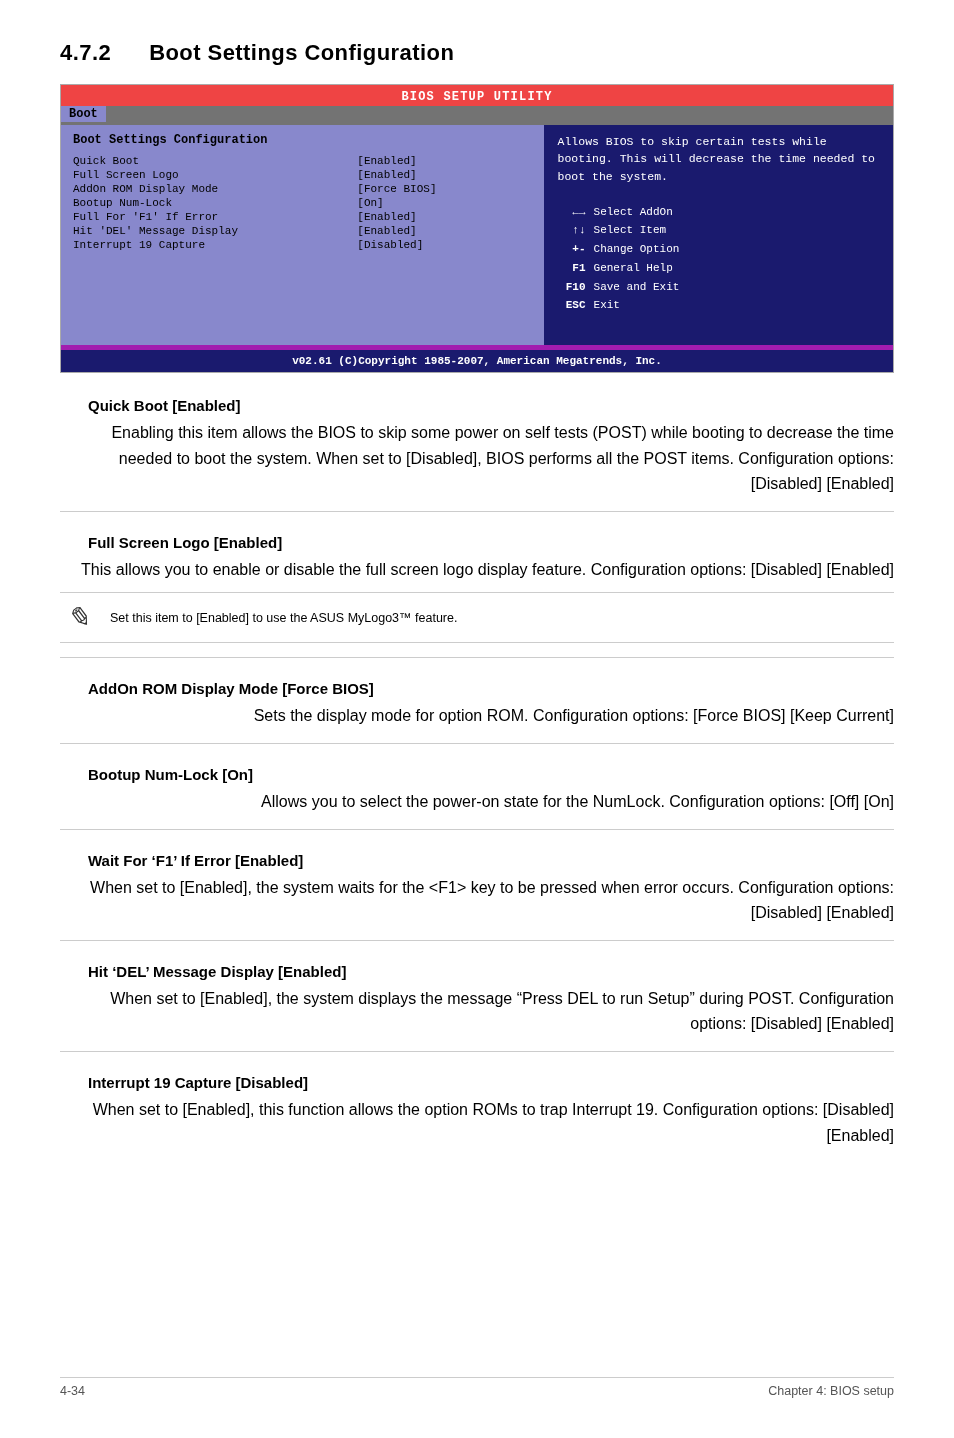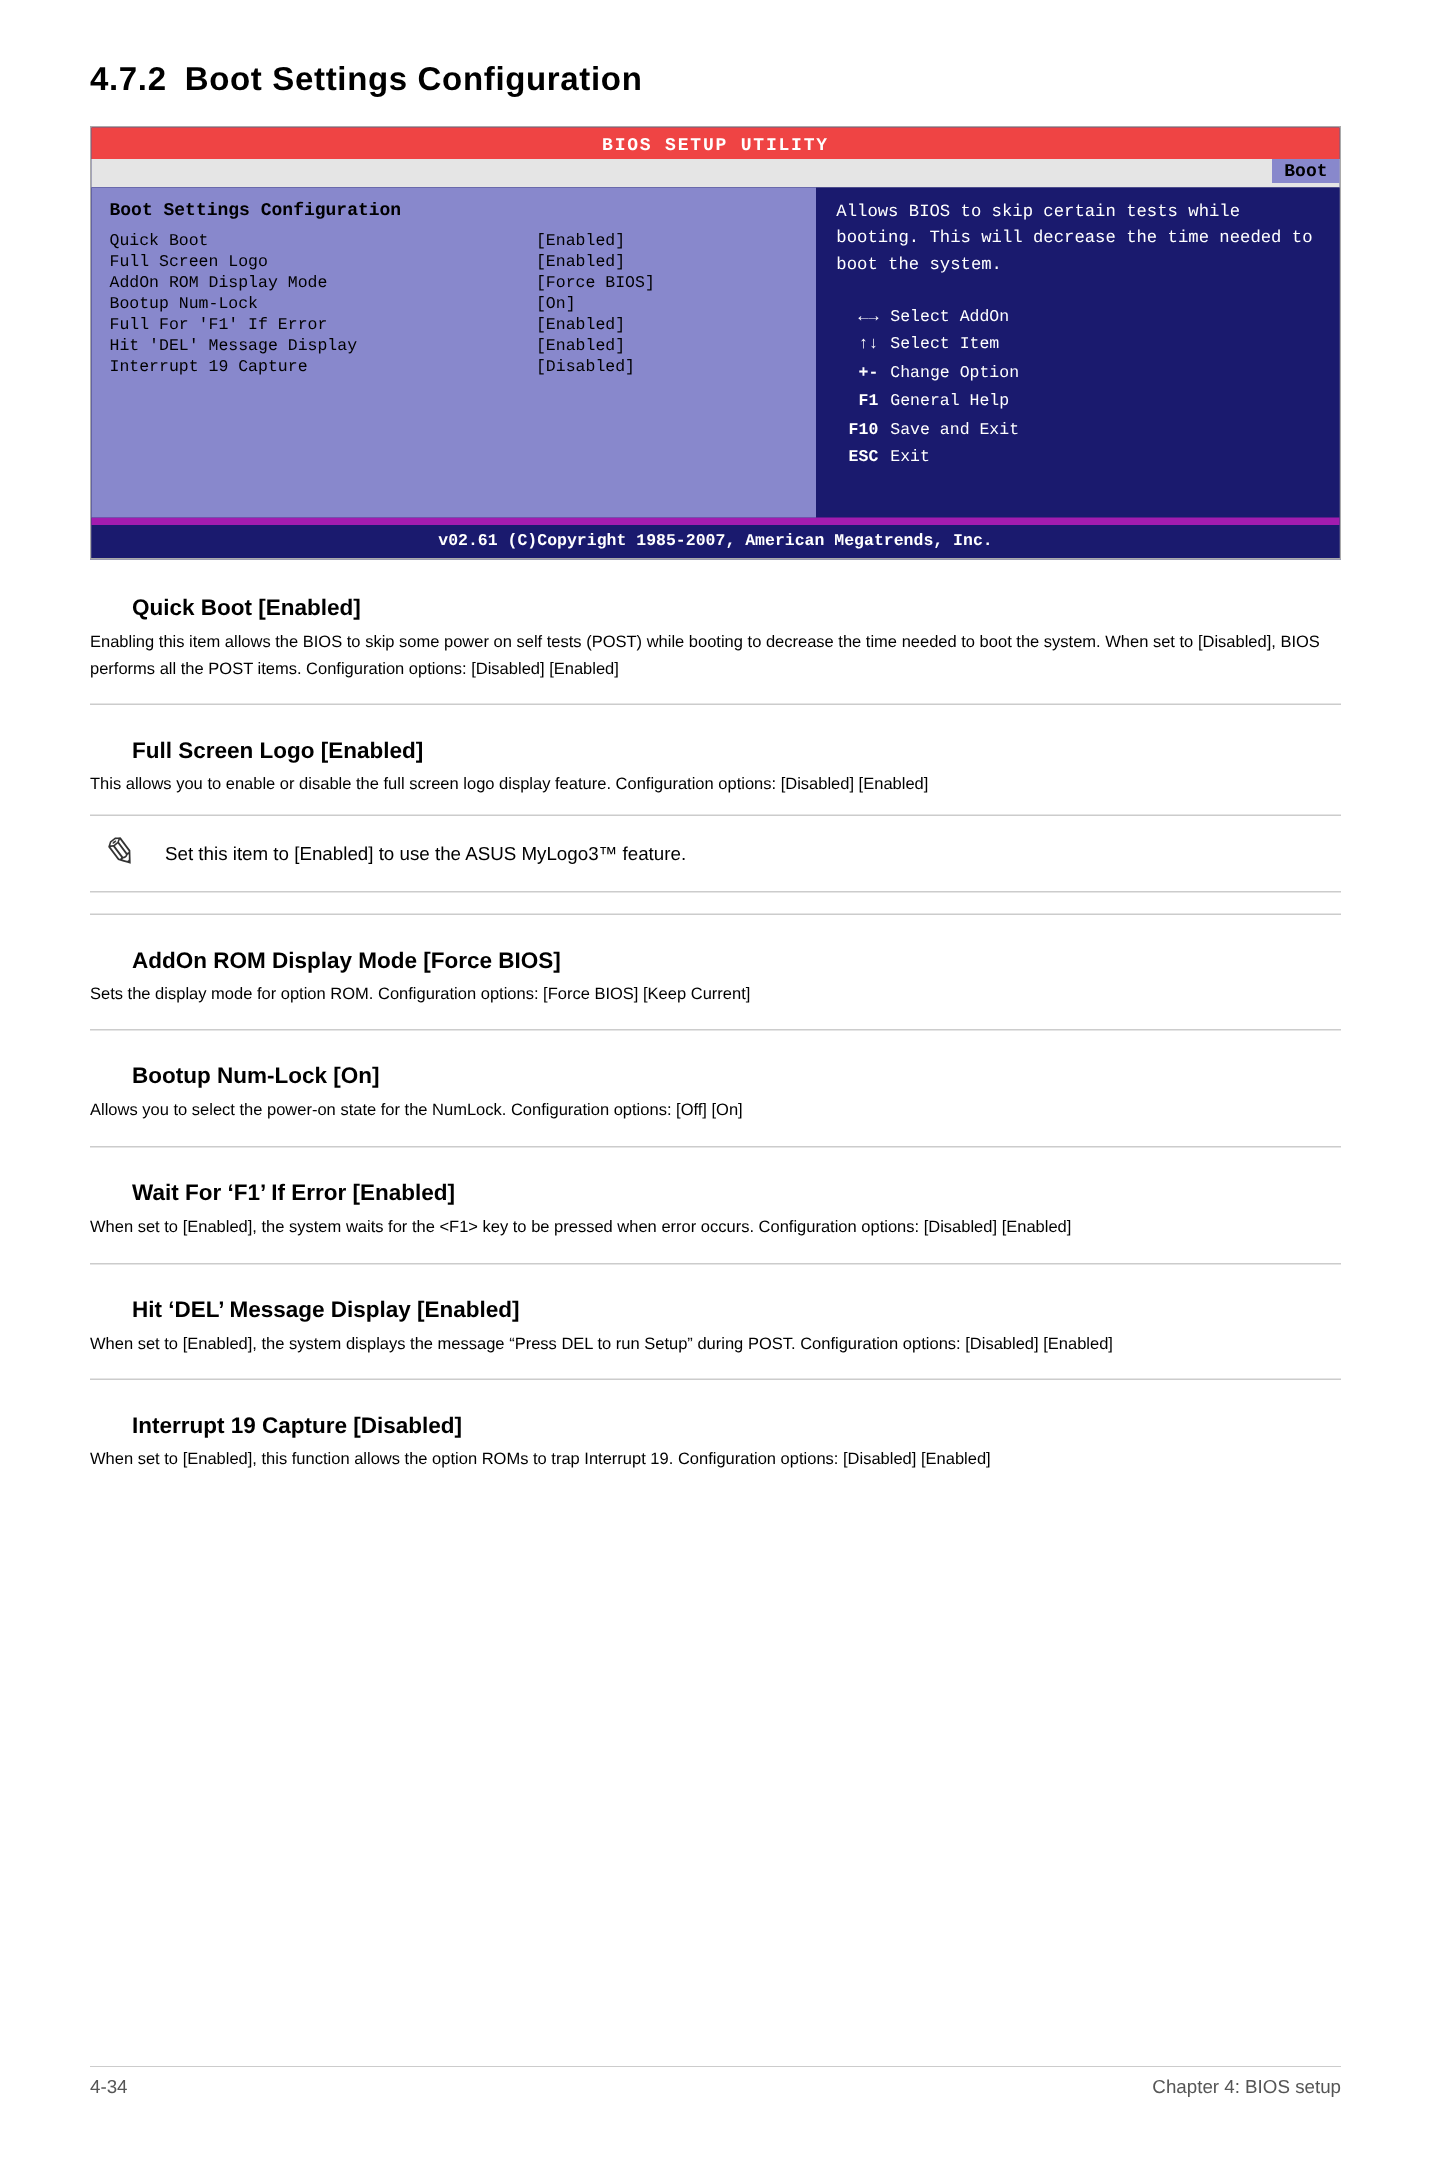--- a/index.html
+++ b/index.html
@@ -14,21 +14,21 @@
     }
 
     
     .section-title {
       font-size: 22px;
       font-weight: bold;
       margin-bottom: 18px;
       letter-spacing: 0.02em;
     }
     .section-title .number {
-      margin-right: 12px;
+      margin-right: 38px;
     }
 
     
     .bios-box {
       border: 1.5px solid #aaa;
       background: #1a1a6e;
       width: 100%;
       margin-bottom: 24px;
       font-family: 'Courier New', Courier, monospace;
       font-size: 12px;
@@ -36,23 +36,23 @@
     .bios-header {
       background: #ef4444;
       color: #fff;
       text-align: center;
       padding: 5px 0 2px 0;
       font-weight: bold;
       letter-spacing: 0.1em;
       font-size: 12px;
     }
     .bios-tab-row {
-      background: #e5e5e5;
-      display: flex;
-      justify-content: flex-end;
+      background: #737373;
+      display: flex;
+      justify-content: flex-start;
       padding-bottom: 3px;
     }
     .bios-tab {
       background: #8888cc;
       color: #000;
       padding: 1px 8px;
       font-size: 12px;
       font-weight: bold;
       font-family: 'Courier New', Courier, monospace;
     }
@@ -124,23 +124,24 @@
 
     
     .sub-heading {
       font-size: 15px;
       font-weight: bold;
       margin-top: 22px;
       margin-bottom: 6px;
       margin-left: 28px;
     }
     .sub-body {
-      font-size: 11px;
+      font-size: 16px;
       line-height: 1.6;
       margin-bottom: 4px;
+      text-align: right;
     }
 
     
     .note-box {
       display: flex;
       align-items: center;
       border-top: 1px solid #ccc;
       border-bottom: 1px solid #ccc;
       padding: 8px 0;
       margin: 10px 0 10px 0;

